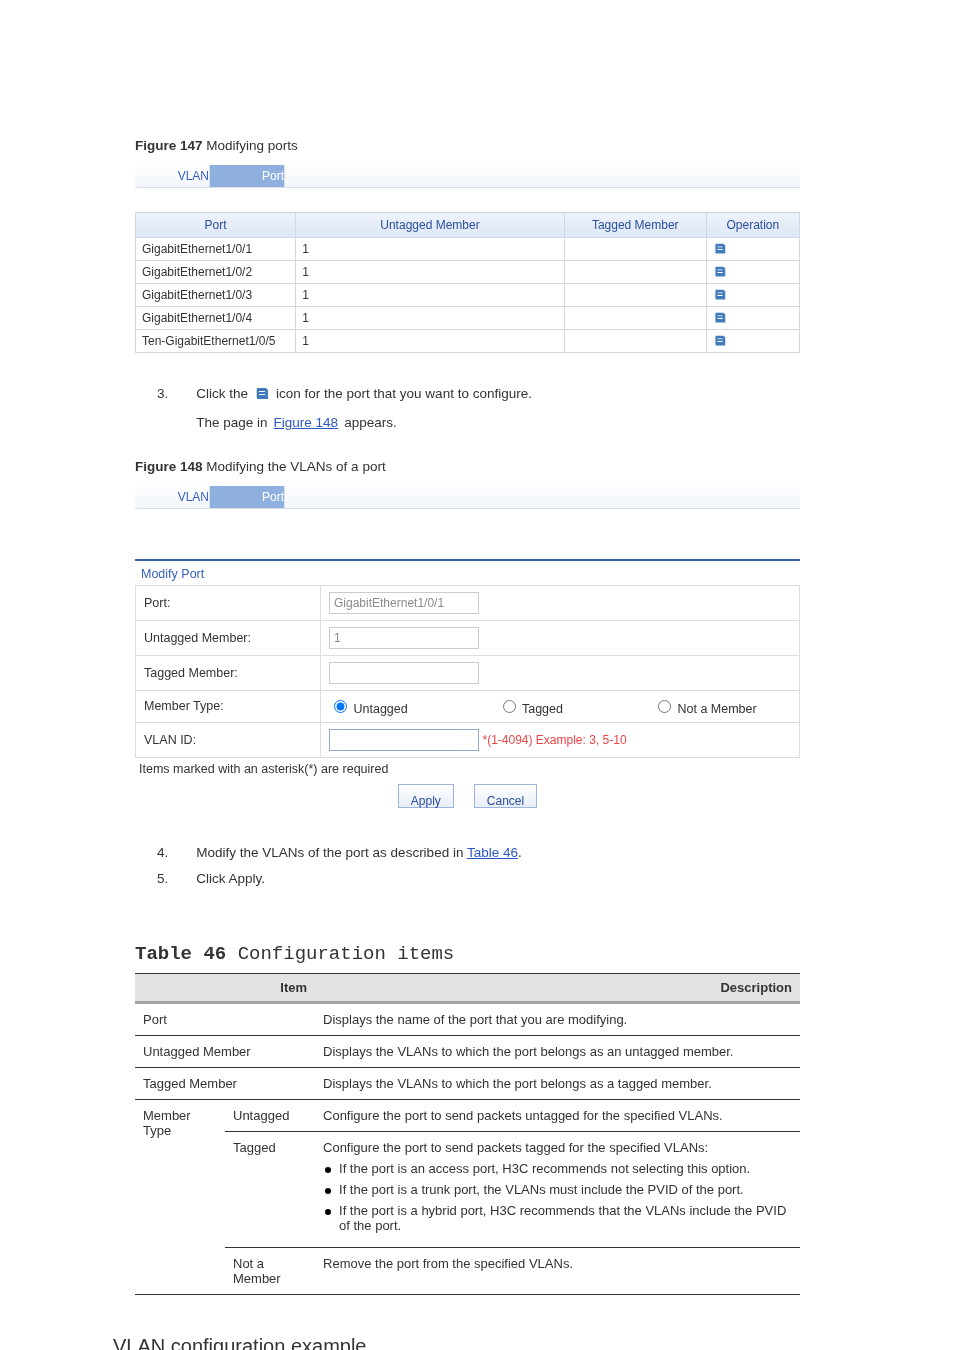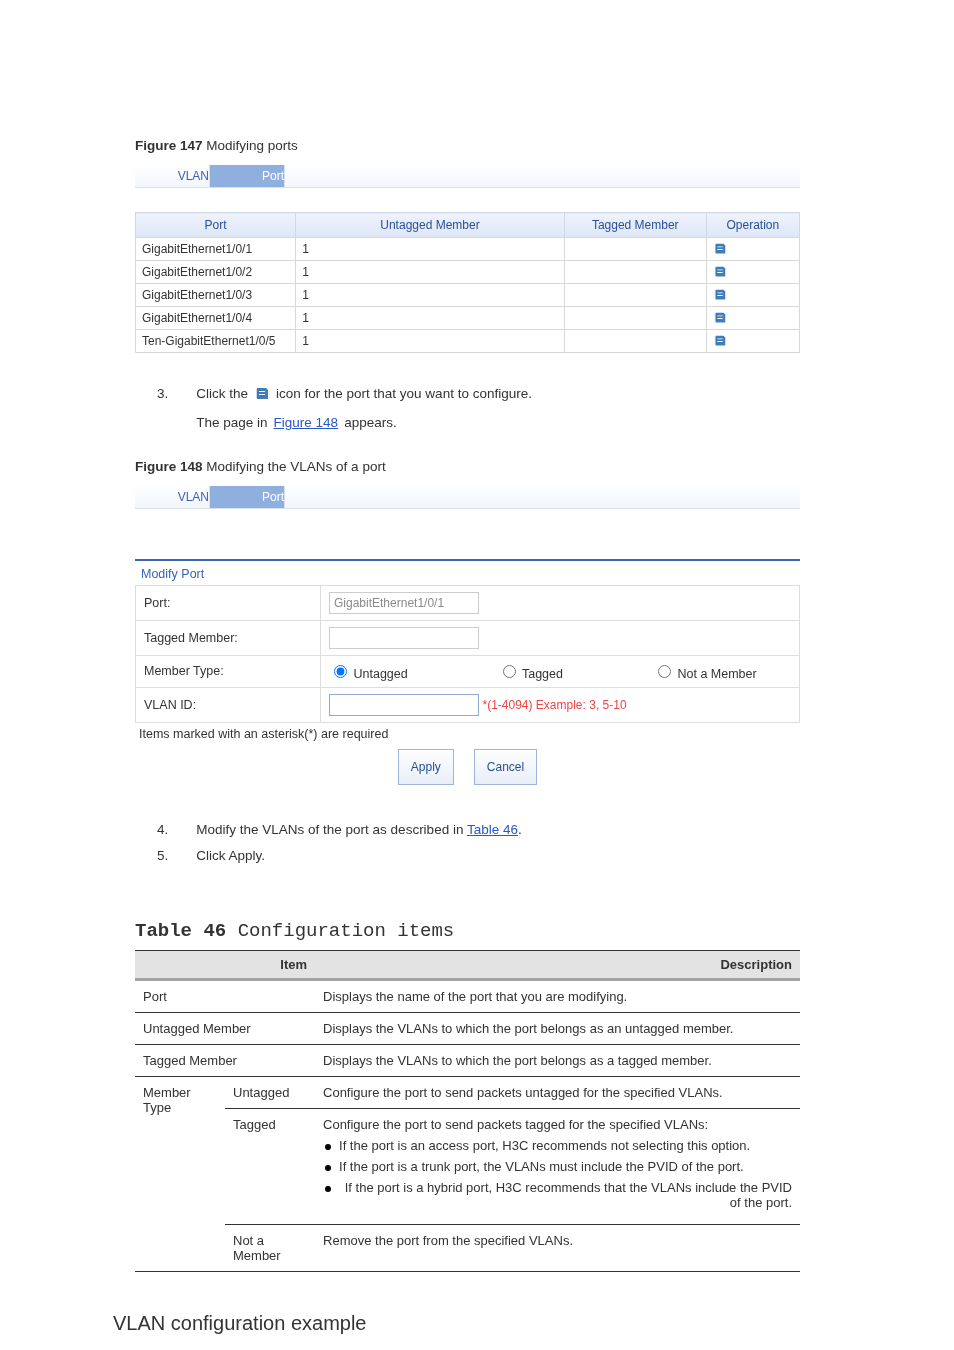--- a/index.html
+++ b/index.html
@@ -143,21 +143,21 @@
     justify-content: center;
     gap: 20px;
     margin-top: 8px;
   }
   .btn {
     border: 1px solid #9bb5db;
     background: linear-gradient(#fefefe,#e8eef8);
     color: #2a4f9a;
     font-size: 12px;
     padding: 9px 12px;
-    height: 36px;
+    height: 24px;
     cursor: pointer;
   }
   
   .desc-caption { margin-top: 52px; font-size: 19px; font-family: Liberation Mono, monospace; }
   .desc-caption .tablelabel { font-weight: 600; }
   .desc-table {
     margin-top: 8px;
     border-collapse: collapse;
     width: 100%;
     font-size: 13px;
@@ -171,21 +171,21 @@
     border-bottom: 3px solid #a3a3a3;
     border-top: 1px solid #333;
   }
   .desc-table td {
     border-bottom: 1px solid #333;
     padding: 8px 8px;
     vertical-align: top;
   }
   .desc-table .col-item { width: 90px; }
   .desc-table .col-sub { width: 90px; }
-  .bullets { padding-left: 2px; text-align: right; }
+  .bullets { padding-left: 2px; }
   .bullets div { display:flex; align-items:flex-start; gap:8px; margin: 6px 0; }
   .bullet-dot { display:inline-block; width:6px; height:6px; background:#000; border-radius:50%; margin-top:6px; flex-shrink:0; }
   
   .final { margin-top: 32px; font-size: 13.5px; line-height: 1.9; }
   .section-title { font-size: 20px; font-weight: 400; margin-top: 14px; }
   .num-row { display:flex; gap:28px; }
 </style>
 </head>
 <body>
 
@@ -308,20 +308,24 @@
 
     <div class="panel">
       <div class="panel-title">Modify Port</div>
       <table class="form-table">
         <tbody>
             <tr>
           <td class="label">Port:</td>
           <td><input class="ro-input" readonly="" value="GigabitEthernet1/0/1" style=""></td>
         </tr>
         <tr>
+          <td class="label">Untagged Member:</td>
+          <td><input class="ro-input" readonly="" value="1" style=""></td>
+        </tr>
+        <tr>
           <td class="label">Tagged Member:</td>
           <td><input class="ro-input" readonly="" value="" style=""></td>
         </tr>
         <tr>
           <td class="label">Member Type:</td>
           <td>
             <div class="radio-row">
               <label><input type="radio" name="mt" checked="" style=""> <span>Untagged</span></label>
               <label><input type="radio" name="mt" style=""> <span>Tagged</span></label>
               <label><input type="radio" name="mt" style=""> <span>Not a Member</span></label>

